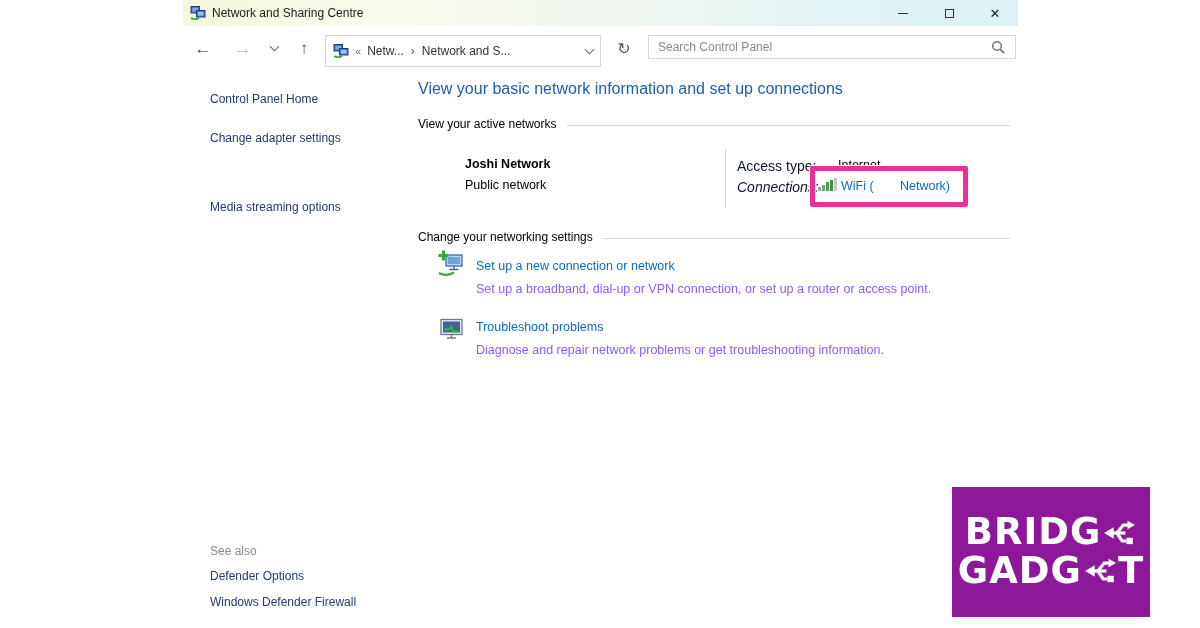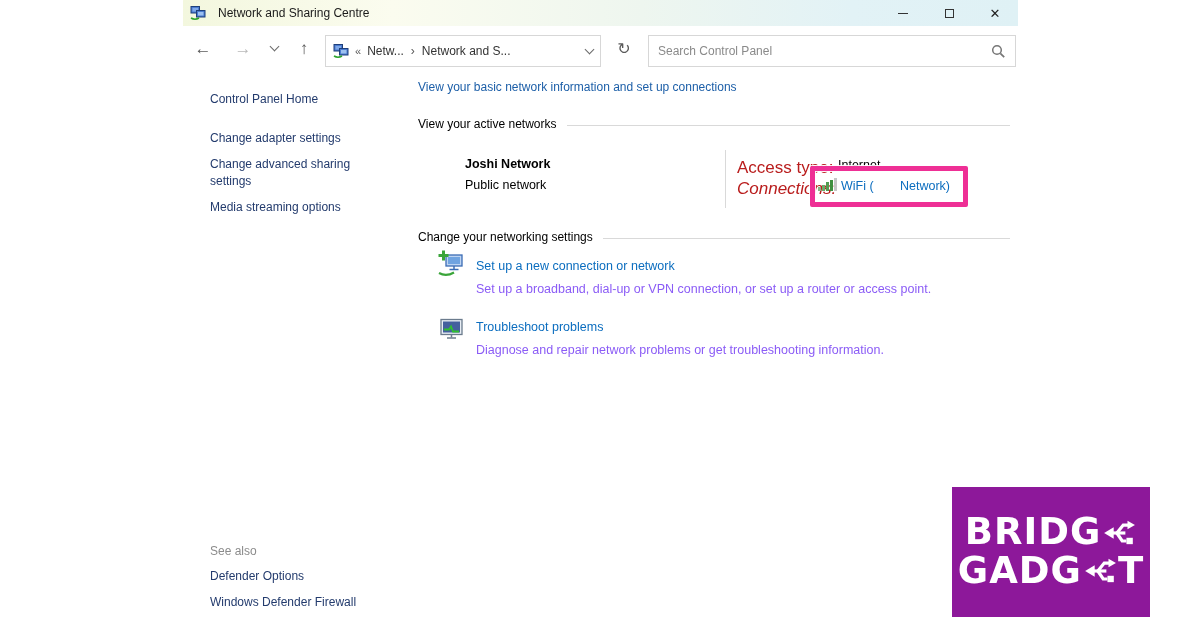--- a/index.html
+++ b/index.html
@@ -6,56 +6,56 @@
   body { background:#fff; font-family:"Liberation Sans", sans-serif; }
   .page { position:relative; width:1200px; height:628px; background:#fff; overflow:hidden; }
 
   
   .window { position:absolute; left:183px; top:0; width:835px; height:628px; background:#fff; }
 
   .titlebar { position:absolute; left:0; top:0; right:0; height:26px;
     background:linear-gradient(to right,#f3f7de 0%, #fbfcef 25%, #eef6ef 55%, #e2f2f6 80%, #dff1f5 100%);
     display:flex; align-items:center; padding-left:7px; }
   .titlebar .app-icon { width:16px; height:16px; display:inline-flex; }
-  .titlebar .title { font-size:12px; color:#1a1a1a; margin-left:12px; }
+  .titlebar .title { font-size:12px; color:#1a1a1a; margin-left:6px; }
   .controls { position:absolute; right:0; top:0; height:26px; display:flex; }
   .ctl { width:46px; height:26px; border:none; background:transparent; display:flex; align-items:center; justify-content:center; font-size:13px; color:#222; cursor:pointer; font-family:"Liberation Sans",sans-serif; }
   .minline { display:inline-block; width:10px; border-top:1.4px solid #333; }
   .maxbox { display:inline-block; width:9px; height:9px; border:1.3px solid #333; }
 
   
   .toolbar { position:absolute; left:0; top:26px; right:0; height:45px; background:#fff; }
   .nav { position:absolute; top:0; height:45px; display:flex; align-items:center; justify-content:center; font-size:17px; color:#5a5a5a; cursor:pointer; width:22px; }
   .nav.disabled { color:#b9b9b9; }
   .chev-css { display:inline-block; width:7px; height:7px; border-right:1.4px solid #6a6a6a; border-bottom:1.4px solid #6a6a6a; transform:rotate(45deg); margin-top:-4px; }
   .breadcrumb { position:absolute; left:142px; top:9px; width:276px; height:32px; border:1px solid #d7d7d7; display:flex; align-items:center; padding:0 7px; font-size:12px; color:#333; cursor:default; background:#fff; }
   .bc-icon { width:16px; height:16px; display:inline-flex; margin-right:6px; }
   .bc-ov { color:#5a5a5a; margin-right:6px; font-size:11px; }
   .bc-item { color:#333; }
   .bc-sep { color:#5a5a5a; margin:0 7px; font-size:12px; }
   .bc-chevwrap { margin-left:auto; display:flex; align-items:center; }
   .nav-refresh { position:absolute; left:429px; top:0; height:45px; width:24px; display:flex; align-items:center; justify-content:center; font-size:16px; color:#5a5a5a; cursor:pointer; }
-  .searchbox { position:absolute; left:465px; right:2px; top:9px; height:32px; border:1px solid #d7d7d7; display:flex; align-items:center; padding:0 9px; background:#fff; }
+  .searchbox { position:absolute; left:465px; right:2px; top:9px; height:24px; border:1px solid #d7d7d7; display:flex; align-items:center; padding:0 9px; background:#fff; }
   .searchbox input { flex:1; border:none; outline:none; font-size:12px; color:#333; font-family:"Liberation Sans",sans-serif; background:transparent; }
   .searchbox input::placeholder { color:#8a8a8a; opacity:1; }
   .mag { width:15px; height:15px; display:inline-flex; cursor:pointer; }
 
   
   .side-item { position:absolute; font-size:12px; color:#233b6d; cursor:pointer; }
   .side-gray { position:absolute; font-size:12px; color:#8b8b8b; }
 
   
-  .heading { position:absolute; left:235px; top:80px; font-size:12px; color:#1d5fa8; }
+  .heading { position:absolute; left:235px; top:80px; font-size:16px; color:#1d5fa8; }
   .section-row { position:absolute; left:235px; right:8px; display:flex; align-items:center; font-size:12px; color:#000; }
   .section-row .rule { flex:1; height:1px; background:#d9d9d9; margin-left:10px; margin-top:3px; }
 
   .net-name { position:absolute; left:282px; top:157px; font-size:12.5px; font-weight:bold; color:#000; }
   .net-profile { position:absolute; left:282px; top:178px; font-size:12.5px; color:#000; }
   .vdivider { position:absolute; left:542px; top:150px; width:1px; height:58px; background:#d9d9d9; }
-  .kv-label { position:absolute; font-size:17px; color:#b91c1c; }
+  .kv-label { position:absolute; font-size:14px; color:#0f172a; }
   .kv-value { position:absolute; font-size:12.5px; color:#000; }
   .conn-link { position:absolute; font-size:12.5px; color:#0b6dbf; cursor:pointer; }
   .wifi { position:absolute; left:635px; top:177px; width:20px; height:14px; display:flex; align-items:flex-end; gap:1px; cursor:pointer; }
   .wifi i { display:block; width:3px; }
   .wifi .b1 { height:4px; background:#86b886; }
   .wifi .b2 { height:6px; background:#6aab6a; }
   .wifi .b3 { height:9px; background:#519c51; }
   .wifi .b4 { height:11px; background:#3f8f3f; }
   .wifi .b5 { height:13px; background:#c6c6c6; }
 
@@ -135,21 +135,20 @@
           <svg viewBox="0 0 15 15" width="15" height="15">
             <circle cx="6" cy="6" r="4.3" fill="none" stroke="#767676" stroke-width="1.5"></circle>
             <line x1="9.3" y1="9.3" x2="13.2" y2="13.2" stroke="#767676" stroke-width="1.7"></line>
           </svg>
         </span>
       </div>
     </div>
 
     <span class="side-item" style="left:27px; top:92px;">Control Panel Home</span>
     <span class="side-item" style="left:27px; top:131px;">Change adapter settings</span>
-    <span class="side-item" style="left:27px; top:156px; width:158px; line-height:1.45;">Change advanced sharing settings</span>
     <span class="side-item" style="left:27px; top:200px;">Media streaming options</span>
 
     <span class="side-gray" style="left:27px; top:544px;">See also</span>
     <span class="side-item" style="left:27px; top:569px;">Defender Options</span>
     <span class="side-item" style="left:27px; top:595px;">Windows Defender Firewall</span>
 
     <div class="heading">View your basic network information and set up connections</div>
 
     <div class="section-row" style="top:117px;">
       <span>View your active networks</span>

